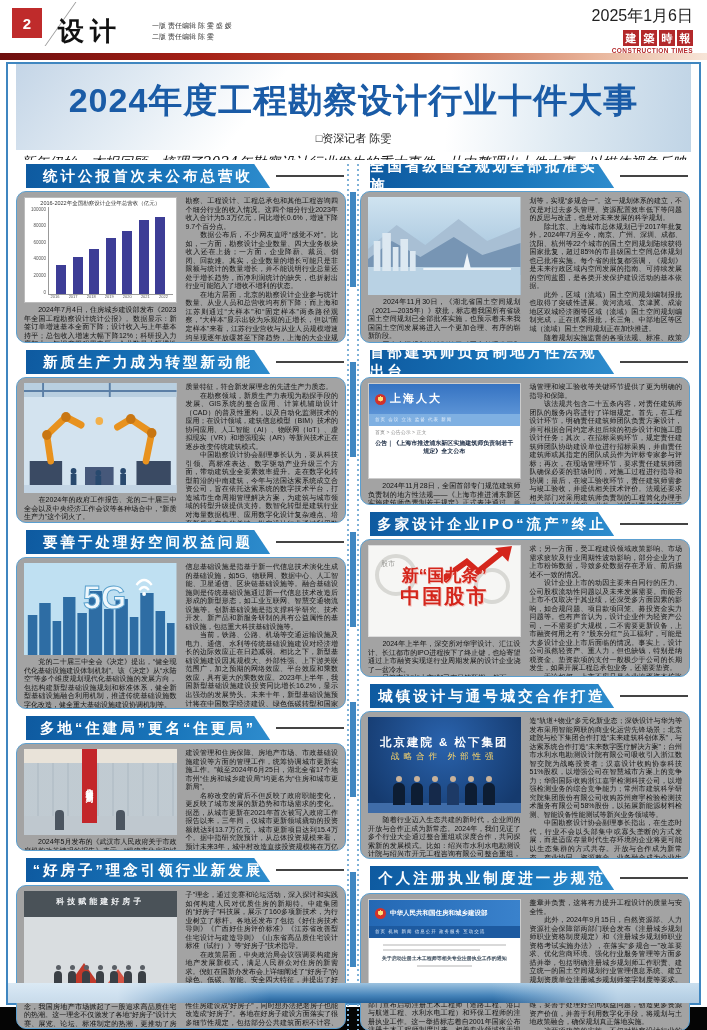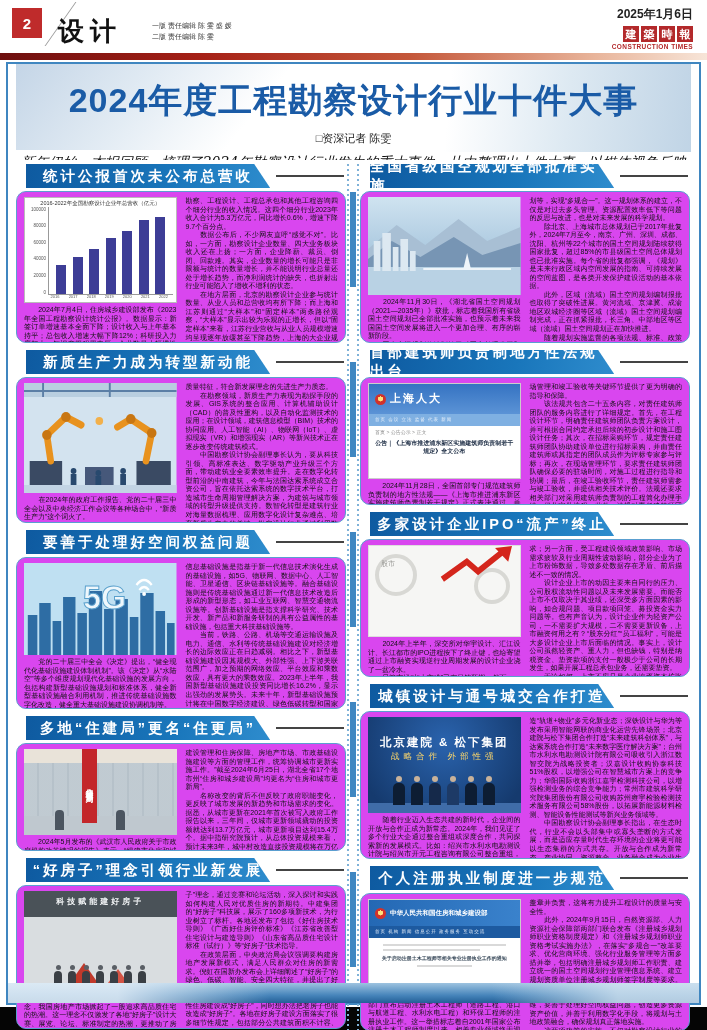--- a/index.html
+++ b/index.html
@@ -8,21 +8,21 @@
   
   .topbar{position:relative;height:60px;}
   .page-num{position:absolute;left:12px;top:8px;width:30px;height:30px;background:#bf2b2b;
             color:#fff;font-size:15px;font-weight:700;display:flex;align-items:center;justify-content:center;}
   .corner-slash{position:absolute;left:4px;top:2px;width:56px;height:44px;
             border-right:1px solid #999;transform:skewX(-35deg);pointer-events:none;}
   .section-name{position:absolute;left:58px;top:14px;font-size:26px;font-weight:800;color:#111;letter-spacing:6px;
             font-family:"DejaVu Serif",serif;}
   .editors{position:absolute;left:152px;top:20px;font-size:7px;color:#333;line-height:1.6;}
   .header-right{position:absolute;right:14px;top:6px;text-align:right;}
-  .hdr-date{font-size:12px;font-weight:700;color:#222;}
+  .hdr-date{font-size:16px;font-weight:400;color:#222;}
   .logo-row{display:flex;gap:2px;justify-content:flex-end;margin-top:3px;}
   .logo-sq{width:16px;height:16px;background:#b3292b;color:#fff;font-size:11px;font-weight:700;
            display:flex;align-items:center;justify-content:center;font-family:"DejaVu Serif",serif;}
   .logo-en{font-size:6.5px;color:#b3292b;font-weight:700;letter-spacing:.4px;margin-top:1px;}
   .red-rule{position:absolute;left:0;right:0;bottom:0;height:7px;
             background:linear-gradient(90deg,#6d0f0f,#a52016 28%,#c4573a 58%,#e8b49a 84%,#f7e5d8);}
   
   .frame{margin:2px 6px 0;height:943px;border:2px solid #3f86c0;background:#fff;
          position:relative;padding:0 8px;box-sizing:border-box;}
   
@@ -46,21 +46,21 @@
       background-size:2px 100%,2px 100%,6px 100%;
       background-position:1px 0,11px 0,4px 28px;background-repeat:no-repeat;}
   
   .card{margin-bottom:7px;}
   .card-title-row{height:24px;display:flex;margin-bottom:3px;}
   .card-title-bar{width:74%;margin-left:10px;color:#fff;font-weight:700;font-size:14.5px;letter-spacing:3px;
       display:flex;align-items:center;justify-content:center;
       background:linear-gradient(100deg,#0e5aa0,#1976bb 60%,#2e8ccd);
       clip-path:polygon(0 0,calc(100% - 16px) 0,100% 100%,0 100%);}
   .title-rule{flex:1;height:2px;background:#444;align-self:center;margin:0 2px 0 6px;}
-  .card-box{border:1.6px solid #5a9fd0;border-radius:10px;padding:5px 7px;overflow:hidden;background:#d946ef;}
+  .card-box{border:1.6px solid #5a9fd0;border-radius:10px;padding:5px 7px;overflow:hidden;background:#a3a3a3;}
   .card-body{column-count:2;column-gap:9px;font-size:7px;line-height:1.22;text-align:justify;color:#111;}
   .card-img{break-inside:avoid;margin-bottom:3px;width:100%;box-sizing:border-box;position:relative;overflow:hidden;}
   .card-text{white-space:pre-line;}
   
   .chart{border:1px solid #bbb;background:#fff;padding:2px 3px;display:flex;flex-direction:column;}
   .chart-title{font-size:5.5px;text-align:center;color:#333;}
   .chart-plot{flex:1;display:flex;min-height:0;}
   .chart-y{width:18px;display:flex;flex-direction:column;justify-content:space-between;font-size:4.5px;
            color:#555;text-align:right;padding-right:2px;}
   .chart-bars{flex:1;display:flex;align-items:flex-end;justify-content:space-around;
@@ -431,20 +431,24 @@
         <div class="card-box" style="height:126px">
           <div class="card-body">
             <div class="card-img img-stock" style="height:92px">
               <div class="ghost-circle" style="left:6px;top:8px;width:34px;height:34px;"></div>
               <div class="ghost-circle" style="right:10px;top:22px;width:28px;height:28px;"></div>
               <div style="position:absolute;left:12px;top:14px;font-size:7px;color:#9a9a96;">股市</div>
               <svg style="position:absolute;left:0;top:0;" width="100%" height="100%" viewBox="0 0 160 92" preserveAspectRatio="none">
                 <polyline points="78,34 104,16 116,26 142,6" stroke="#d4261c" stroke-width="6" fill="none"></polyline>
                 <polygon points="134,2 152,0 148,16" fill="#d4261c"></polygon>
               </svg>
+              <div class="stock-text">
+                <div class="stock-l1">新“国九条”</div>
+                <div class="stock-l2">中国股市</div>
+              </div>
             </div>
             <div class="card-text">　　2024年上半年，深交所对华宇设计、汇江设计、长江都市的IPO进程按下了终止键，也给寄望通过上市融资实现逆行业周期发展的设计企业浇了一盆冷水。
 　　尽管市场对“上市难”已有足够预期，然而，一方面，随着2024年4月12日新“国九条”的发布，上市门槛突然拉高，多项财务硬性指标提高，导致相当部分的设计企业一夜之间不再符合新的要求；另一方面，受工程建设领域政策影响、市场需求疲软及行业周期性波动影响，部分企业为了上市粉饰数据，导致多处数据存在矛盾、前后描述不一致的情况。
 　　设计企业上市的动因主要来自同行的压力、公司股权流动性问题以及未来发展需要。而能否上市不仅取决于其业绩，还深受多方面因素的影响，如合规问题、项目款项回笼、募投资金实力问题等。也有声音认为，设计企业作为轻资产公司，一不需要扩大规模，二不需要更新设备，上市融资何用之有？“股东分红”“员工福利”，可能是大多设计企业上市后面临的情况。事实上，设计公司虽然轻资产、重人力，但也缺钱，特别是纳税资金、垫资款项的支付一般极少于公司的长期发生，如果开展工程总承包业务，还需要垫资。
 　　无论如何，上市不应只是企业追逐资本扩张的手段，更应是企业自我提升、持续发展的催化剂。企业需要思考的不仅是如何满足上市的硬性条件，更应关注如何通过上市实现企业的战略转型、业务开拓和管理优化。</div>
           </div>
         </div>
       </div>
 
       <div class="card">

